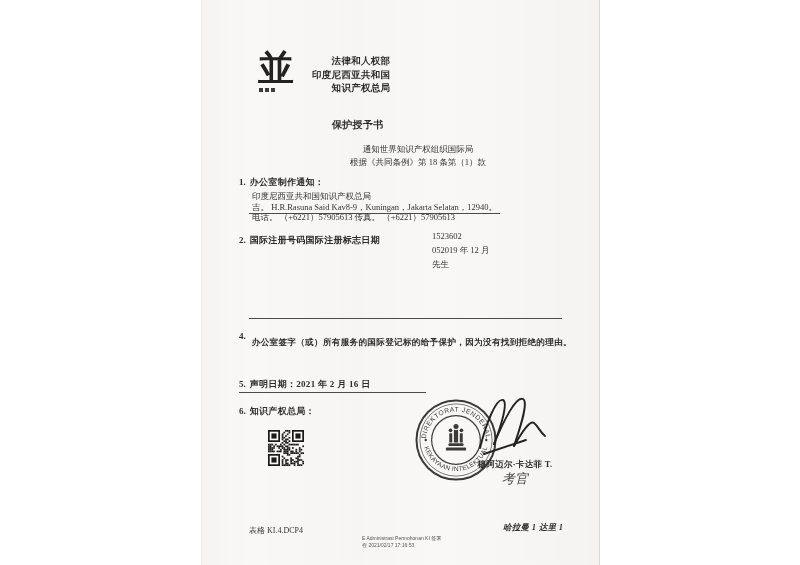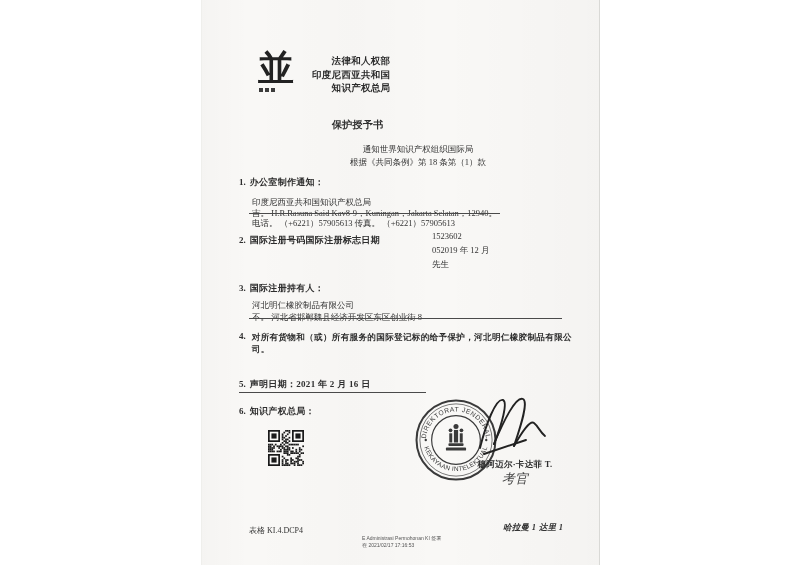--- a/index.html
+++ b/index.html
@@ -66,51 +66,43 @@
   <div class="abs doc-title cjk" style="left:130px;top:118px;">保护授予书</div>
 
   <div class="abs notice" style="left:66px;top:133px;margin-top:10px;">
     <div>通知世界知识产权组织国际局</div>
     <div>根据《共同条例》第 18 条第（1）款</div>
   </div>
 
   <div class="abs" style="left:37px;top:171px;">
     <span class="item-label">1.</span>
     <span class="item-head cjk">办公室制作通知：</span>
-    <div class="sub" style="margin-left:13px;margin-top:8px;">
+    <div class="sub" style="margin-left:13px;margin-top:2px;">
       <div>印度尼西亚共和国知识产权总局</div>
       <div>吉。 H.R.Rasuna Said Kav8-9，Kuningan，Jakarta Selatan，12940。</div>
       <div>电话。 （+6221）57905613 传真。 （+6221）57905613</div>
     </div>
   </div>
   <div class="abs rule" style="left:47px;top:213px;width:251px;"></div>
 
   <div class="abs" style="left:37px;top:229px;">
     <span class="item-label">2.</span>
     <span class="item-head cjk">国际注册号码国际注册标志日期</span>
   </div>
   <div class="abs val" style="left:230px;top:229px;">
     <div>1523602</div>
     <div>052019 年 12 月</div>
     <div>先生</div>
   </div>
 
-  <div class="abs" style="left:37px;top:277px;">
-    <span class="item-label">3.</span>
-    <span class="item-head cjk">国际注册持有人：</span>
-    <div class="sub" style="margin-left:13px;margin-top:4px;line-height:12px;">
-      <div>河北明仁橡胶制品有限公司</div>
-      <div>不。 河北省邯郸魏县经济开发区东区创业街 8</div>
-    </div>
-  </div>
   <div class="abs rule" style="left:47px;top:318px;width:313px;"></div>
 
   <div class="abs" style="left:37px;top:331px;">
     <span class="item-label" style="vertical-align:top;">4.</span>
-    <span class="item4-text cjk" style="display:inline-block;margin-left:2px;">对所有货物和（或）所有服务的国际登记标的给予保护，河北明仁橡胶制品有限公司。</span>
+    <span class="item4-text cjk" style="display:inline-block;margin-left:2px;">办公室签字（或）所有服务的国际登记标的给予保护，因为没有找到拒绝的理由。</span>
   </div>
 
   <div class="abs" style="left:37px;top:373px;">
     <span class="u5">
       <span class="item-label">5.</span>
       <span class="item-head cjk">声明日期：2021 年 2 月 16 日</span>
     </span>
   </div>
 
   <div class="abs" style="left:37px;top:400px;">

